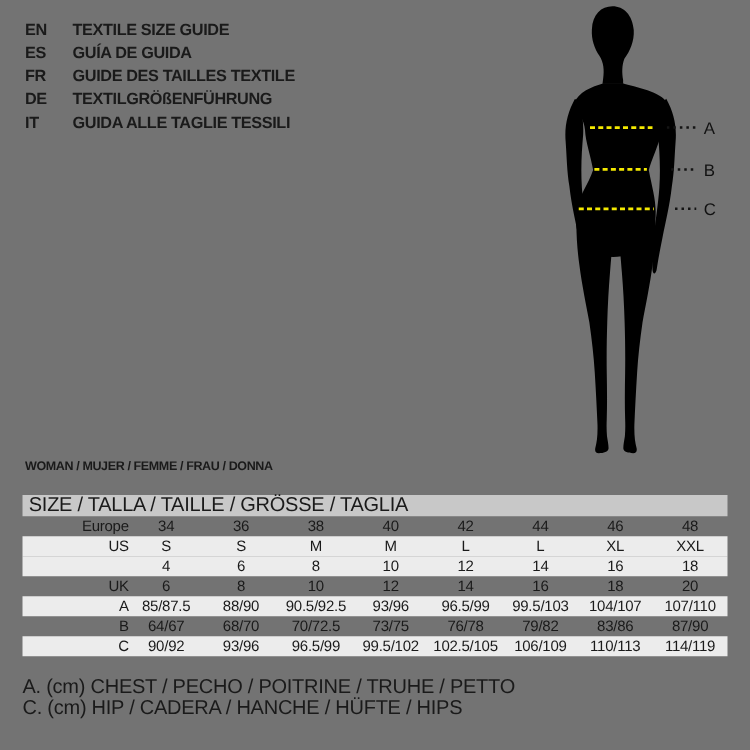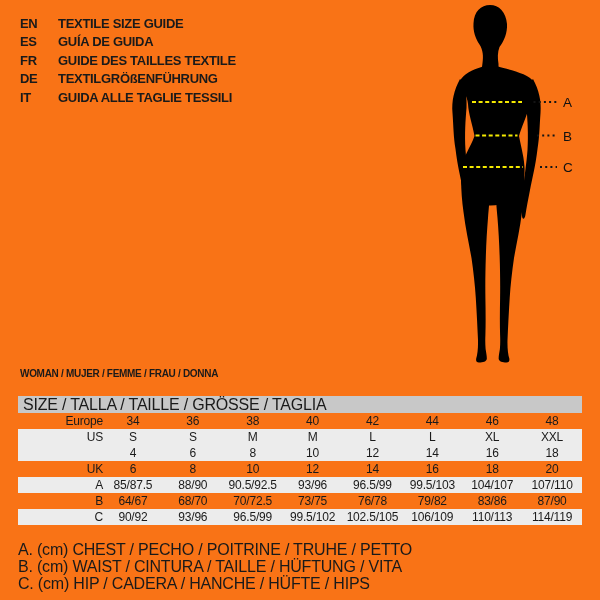--- a/index.html
+++ b/index.html
@@ -1,17 +1,17 @@
 <!DOCTYPE html>
 <html><head>
 <meta charset="utf-8">
 <style>
   html,body{margin:0;padding:0;background:#fff;}
   .canvas{
-    position:relative;width:600px;height:600px;background:#f97316;overflow:hidden;
+    position:relative;width:600px;height:600px;background:#737373;overflow:hidden;
     font-family:"Liberation Sans","DejaVu Sans",sans-serif;color:#1a1a1a;
   }
   
   .lang-block{position:absolute;left:20px;top:14px;}
   .lang-row{display:flex;height:18.5px;align-items:center;
     font-weight:bold;font-size:13px;letter-spacing:-0.3px;}
   .lang-code{width:38px;flex:0 0 38px;}
   .lang-label{white-space:nowrap;}
   
   .figure{position:absolute;left:440px;top:0;width:160px;height:380px;}
@@ -169,17 +169,16 @@
           <div class="cell">102.5/105</div>
           <div class="cell">106/109</div>
           <div class="cell">110/113</div>
           <div class="cell">114/119</div>
         </div>
       </div>
   </div>
 
   <div class="legend" id="legend-block">
       <div class="legend-row">A. (cm) CHEST / PECHO / POITRINE / TRUHE / PETTO</div>
-      <div class="legend-row">B. (cm) WAIST / CINTURA / TAILLE / HÜFTUNG / VITA</div>
       <div class="legend-row">C. (cm) HIP / CADERA / HANCHE / HÜFTE / HIPS</div>
     </div>
 
 </div>
 
 </body></html>

